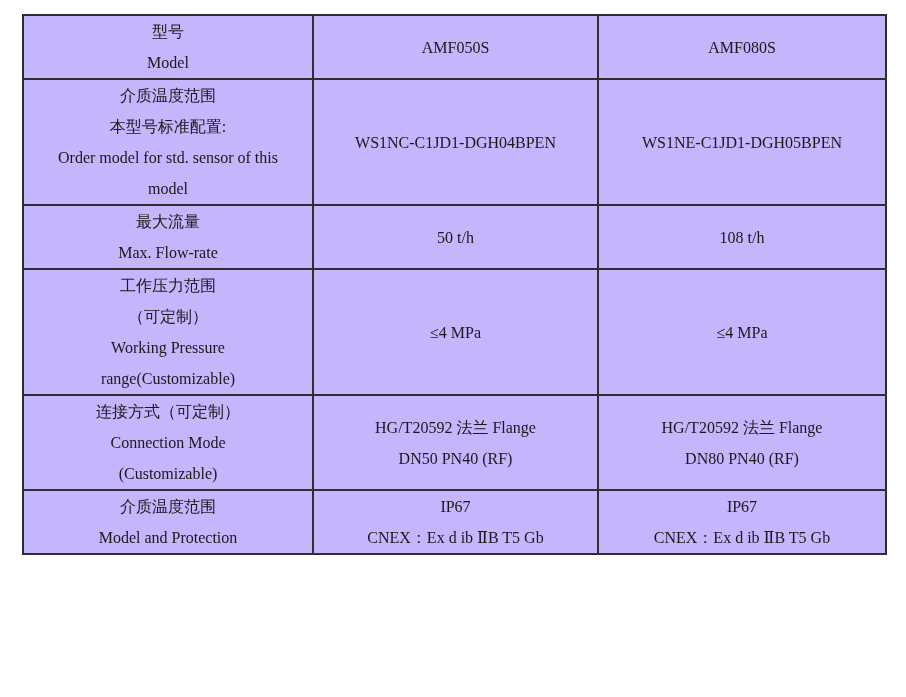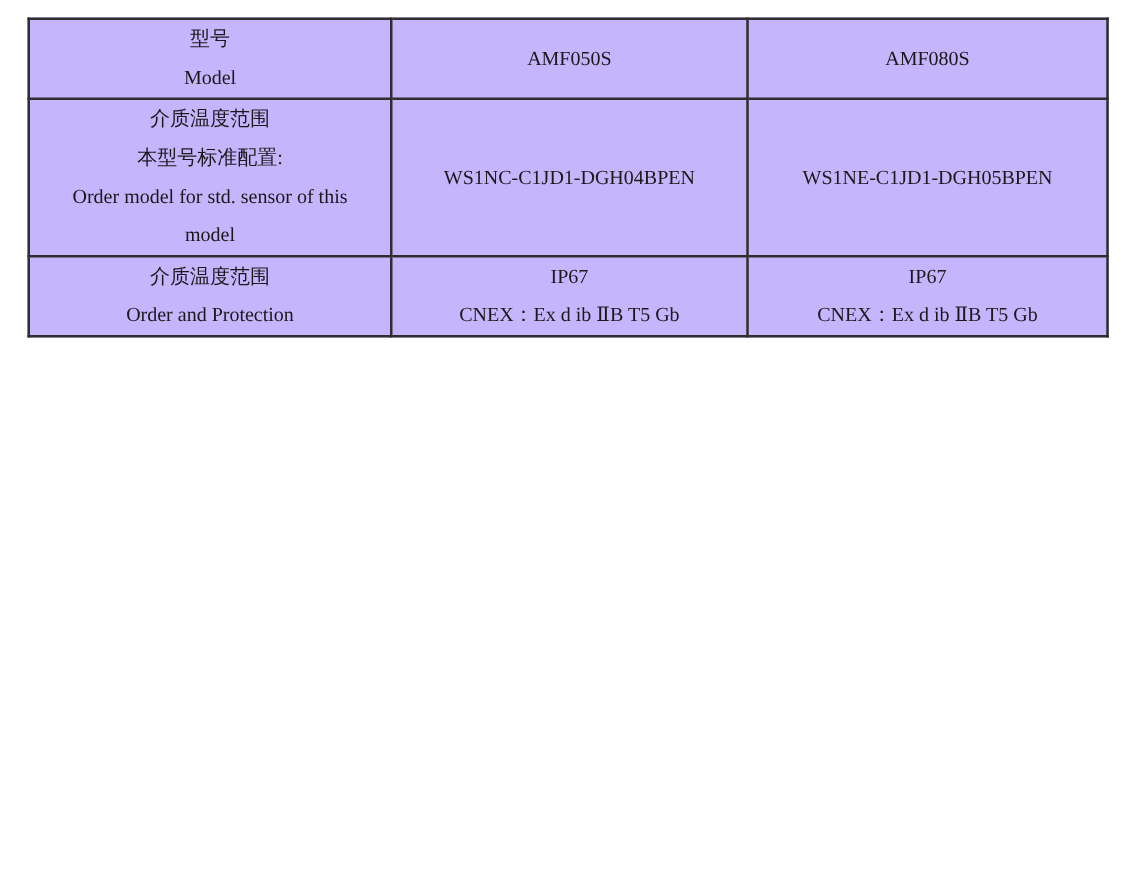--- a/index.html
+++ b/index.html
@@ -62,27 +62,60 @@
         <td>
           <div class="line">介质温度范围</div>
           <div class="line">本型号标准配置:</div>
           <div class="line">Order model for std. sensor of this</div>
           <div class="line">model</div>
         </td>
         <td>WS1NC-C1JD1-DGH04BPEN</td>
         <td>WS1NE-C1JD1-DGH05BPEN</td>
       </tr>
 
+      <tr>
+        <td>
+          <div class="line">最大流量</div>
+          <div class="line">Max. Flow-rate</div>
+        </td>
+        <td>50 t/h</td>
+        <td>108 t/h</td>
+      </tr>
 
+      <tr>
+        <td>
+          <div class="line">工作压力范围</div>
+          <div class="line">（可定制）</div>
+          <div class="line">Working Pressure</div>
+          <div class="line">range(Customizable)</div>
+        </td>
+        <td>≤4 MPa</td>
+        <td>≤4 MPa</td>
+      </tr>
 
+      <tr>
+        <td>
+          <div class="line">连接方式（可定制）</div>
+          <div class="line">Connection Mode</div>
+          <div class="line">(Customizable)</div>
+        </td>
+        <td>
+          <div class="line">HG/T20592 法兰 Flange</div>
+          <div class="line">DN50 PN40 (RF)</div>
+        </td>
+        <td>
+          <div class="line">HG/T20592 法兰 Flange</div>
+          <div class="line">DN80 PN40 (RF)</div>
+        </td>
+      </tr>
 
       <tr>
         <td>
           <div class="line">介质温度范围</div>
-          <div class="line">Order and Protection</div>
+          <div class="line">Model and Protection</div>
         </td>
         <td>
           <div class="line">IP67</div>
           <div class="line">CNEX：Ex d ib ⅡB T5 Gb</div>
         </td>
         <td>
           <div class="line">IP67</div>
           <div class="line">CNEX：Ex d ib ⅡB T5 Gb</div>
         </td>
       </tr>

